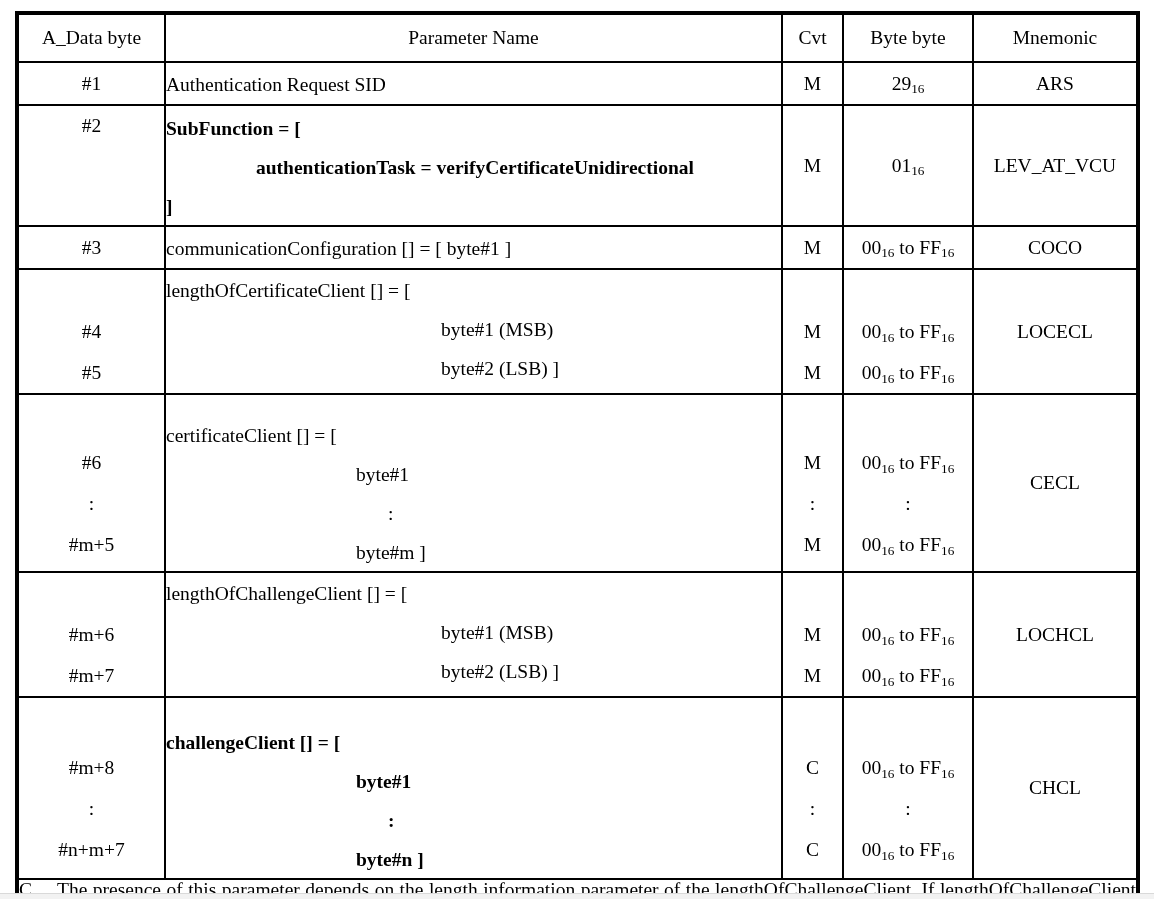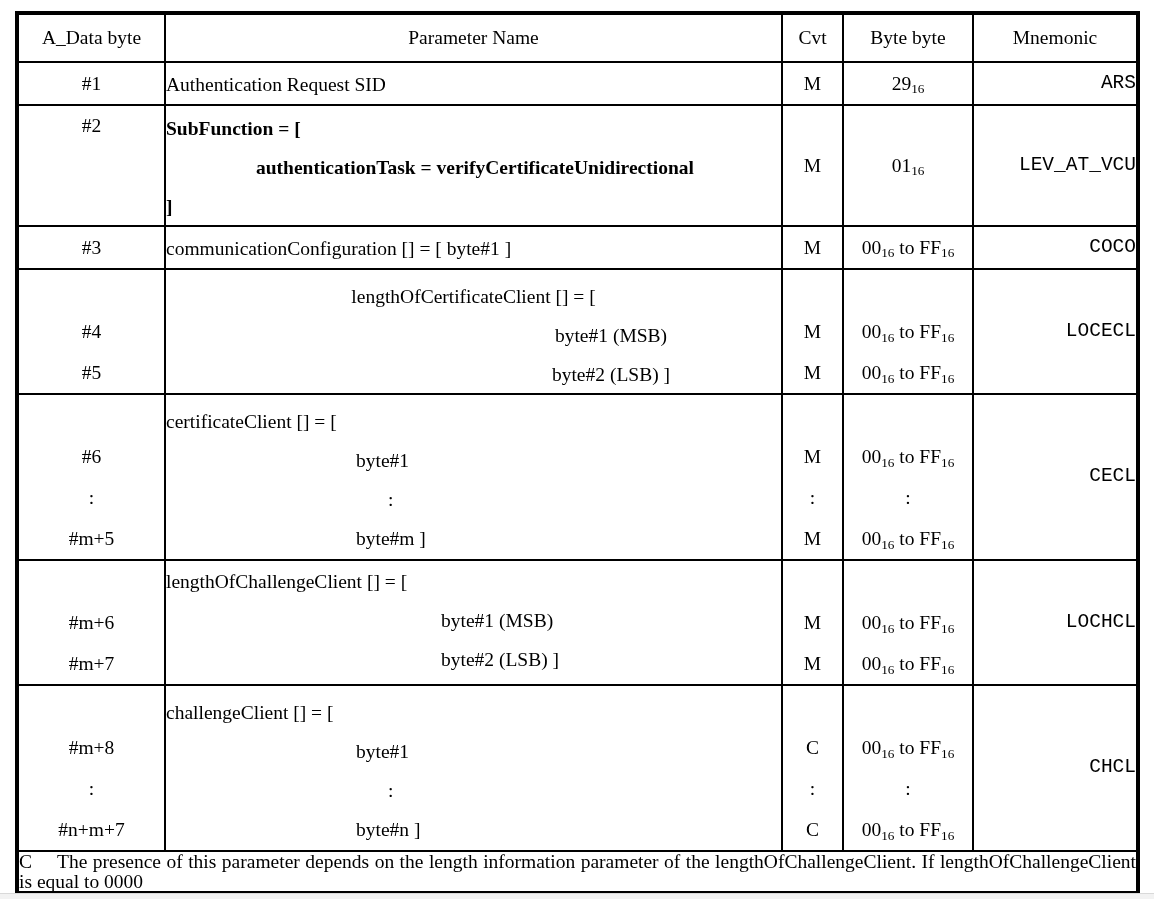--- a/index.html
+++ b/index.html
@@ -81,25 +81,24 @@
   td.cvt {
     text-align: center;
     vertical-align: middle;
   }
   td.val {
     text-align: center;
     vertical-align: middle;
     white-space: nowrap;
   }
   td.mnem {
-    text-align: right;
+    text-align: center;
     vertical-align: top;
     padding-left: 8px;
     padding-top: 6px;
-    font-family: Liberation Mono, monospace;
   }
   td.param {
     text-align: left;
     vertical-align: middle;
     padding-left: 6px;
     padding-right: 4px;
   }
 
   
   .stack {
@@ -212,21 +211,21 @@
       </tr>
 
       <tr style="height:122px;">
         <td class="byte">
           <div class="stack">
             <div class="ln blank">&nbsp;</div>
             <div class="ln">#4</div>
             <div class="ln">#5</div>
           </div>
         </td>
-        <td class="param" style="vertical-align:top; padding-top:6px;text-align:center;">
+        <td class="param" style="vertical-align:top; ">
           <div class="ln">lengthOfCertificateClient [] = [</div>
           <div class="ln ind-275">byte#1 (MSB)</div>
           <div class="ln ind-275">byte#2 (LSB) ]</div>
         </td>
         <td class="cvt">
           <div class="stack">
             <div class="ln blank">&nbsp;</div>
             <div class="ln">M</div>
             <div class="ln">M</div>
           </div>
@@ -243,21 +242,21 @@
 
       <tr style="height:165px;">
         <td class="byte">
           <div class="stack">
             <div class="ln blank">&nbsp;</div>
             <div class="ln">#6</div>
             <div class="ln">:</div>
             <div class="ln">#m+5</div>
           </div>
         </td>
-        <td class="param" style="vertical-align:top; padding-top:6px;">
+        <td class="param" style="vertical-align:top; padding-top:20px;">
           <div class="ln">certificateClient [] = [</div>
           <div class="ln ind-190">byte#1</div>
           <div class="ln ind-222">:</div>
           <div class="ln ind-190">byte#m ]</div>
         </td>
         <td class="cvt">
           <div class="stack">
             <div class="ln blank">&nbsp;</div>
             <div class="ln">M</div>
             <div class="ln">:</div>
@@ -307,21 +306,21 @@
 
       <tr style="height:165px;">
         <td class="byte">
           <div class="stack">
             <div class="ln blank">&nbsp;</div>
             <div class="ln">#m+8</div>
             <div class="ln">:</div>
             <div class="ln">#n+m+7</div>
           </div>
         </td>
-        <td class="param" style="vertical-align:top; padding-top:6px;">
+        <td class="param" style="vertical-align:top; padding-top:24px;font-weight:bold;">
           <div class="ln">challengeClient [] = [</div>
           <div class="ln ind-190">byte#1</div>
           <div class="ln ind-222">:</div>
           <div class="ln ind-190">byte#n ]</div>
         </td>
         <td class="cvt">
           <div class="stack">
             <div class="ln blank">&nbsp;</div>
             <div class="ln">C</div>
             <div class="ln">:</div>

